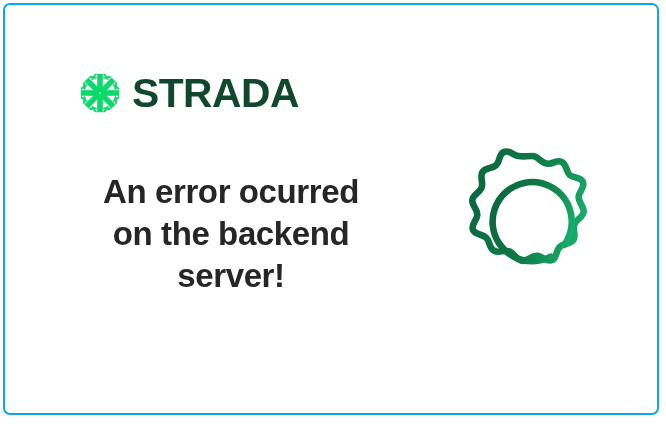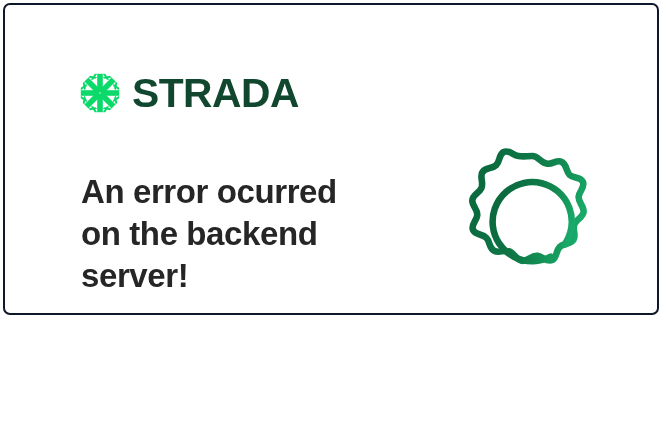--- a/index.html
+++ b/index.html
@@ -14,24 +14,24 @@
     overflow: hidden;
     font-family: "Liberation Sans", sans-serif;
     -webkit-font-smoothing: antialiased;
   }
 
   #error-card {
     position: absolute;
     left: 3px;
     top: 3px;
     width: 656px;
-    height: 312px;
+    height: 412px;
     box-sizing: border-box;
     background: #ffffff;
-    border: 2px solid #0f172a;
+    border: 2px solid #0ea5e9;
     border-radius: 7px;
   }
 
   
   #brand-lockup {
     position: absolute;
     left: 75px;
     top: 68px;
     display: flex;
     align-items: center;
@@ -60,20 +60,21 @@
     left: 76px;
     top: 166px;
     width: 300px;
     margin: 0;
     font-family: "Liberation Sans", sans-serif;
     font-size: 33px;
     line-height: 42px;
     font-weight: bold;
     letter-spacing: -0.4px;
     color: #262626;
+    text-align: center;
   }
 
   
   #gear-illustration {
     position: absolute;
     left: 445px;
     top: 137px;
     width: 165px;
     height: 170px;
   }

